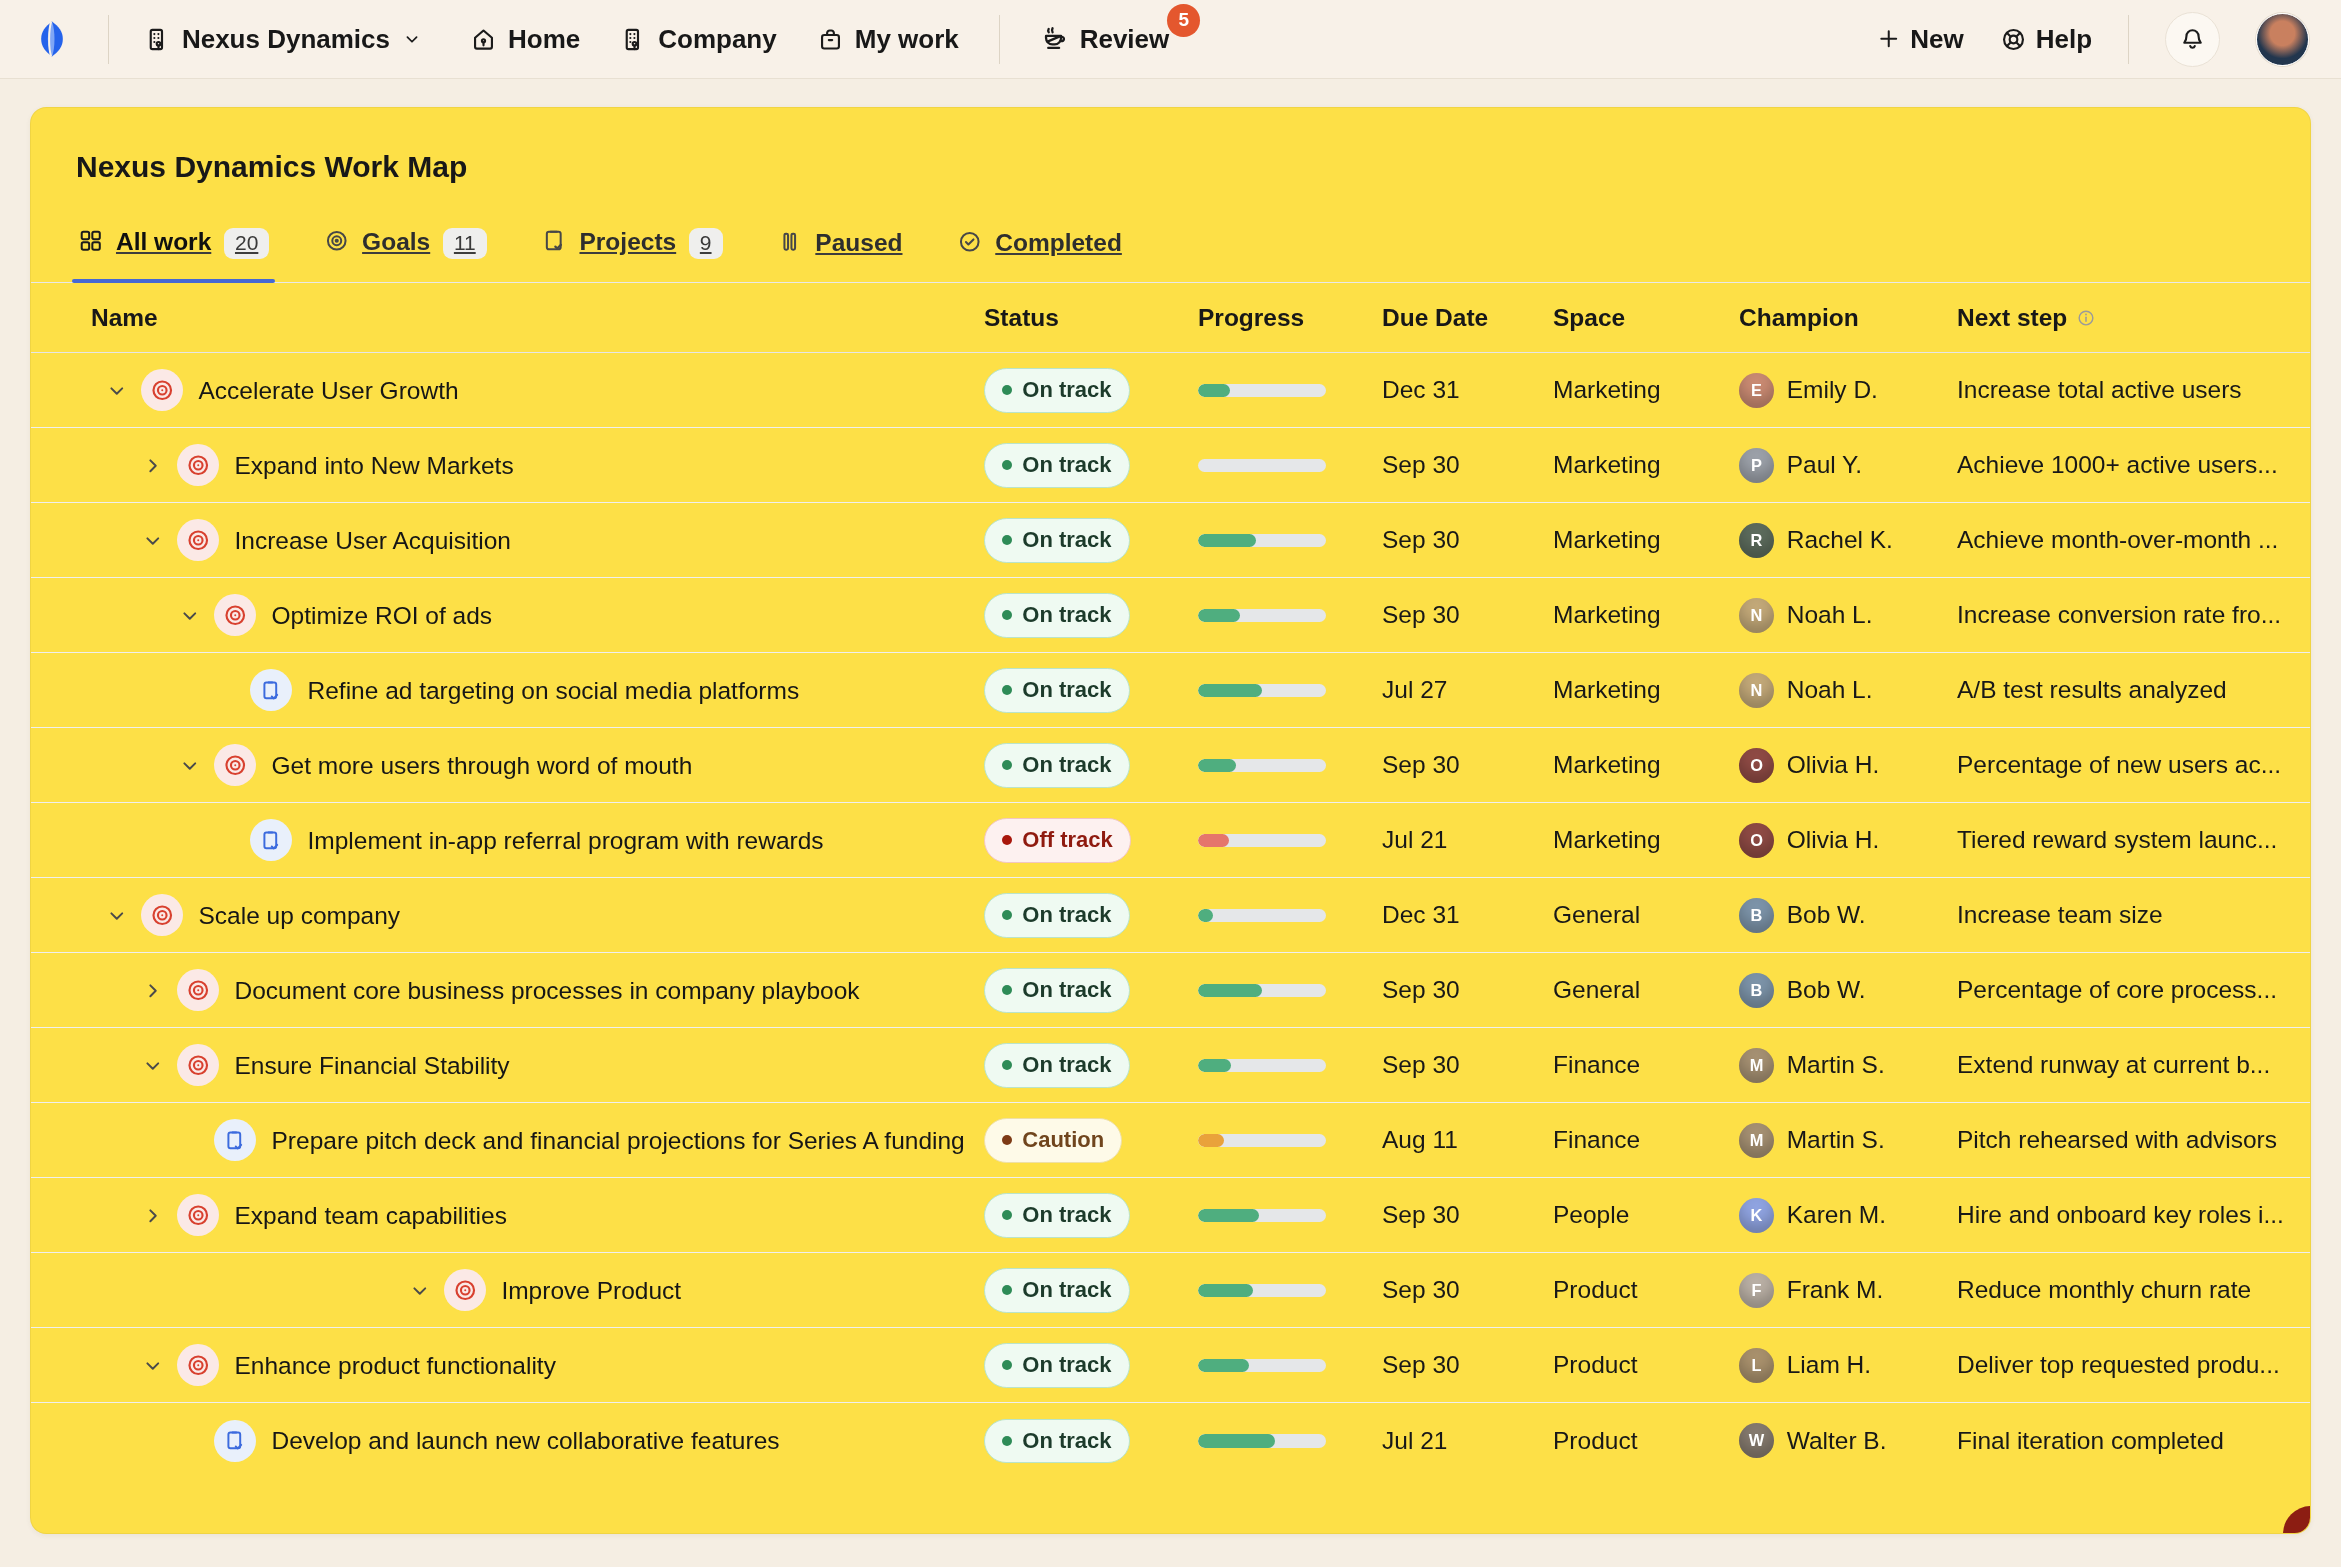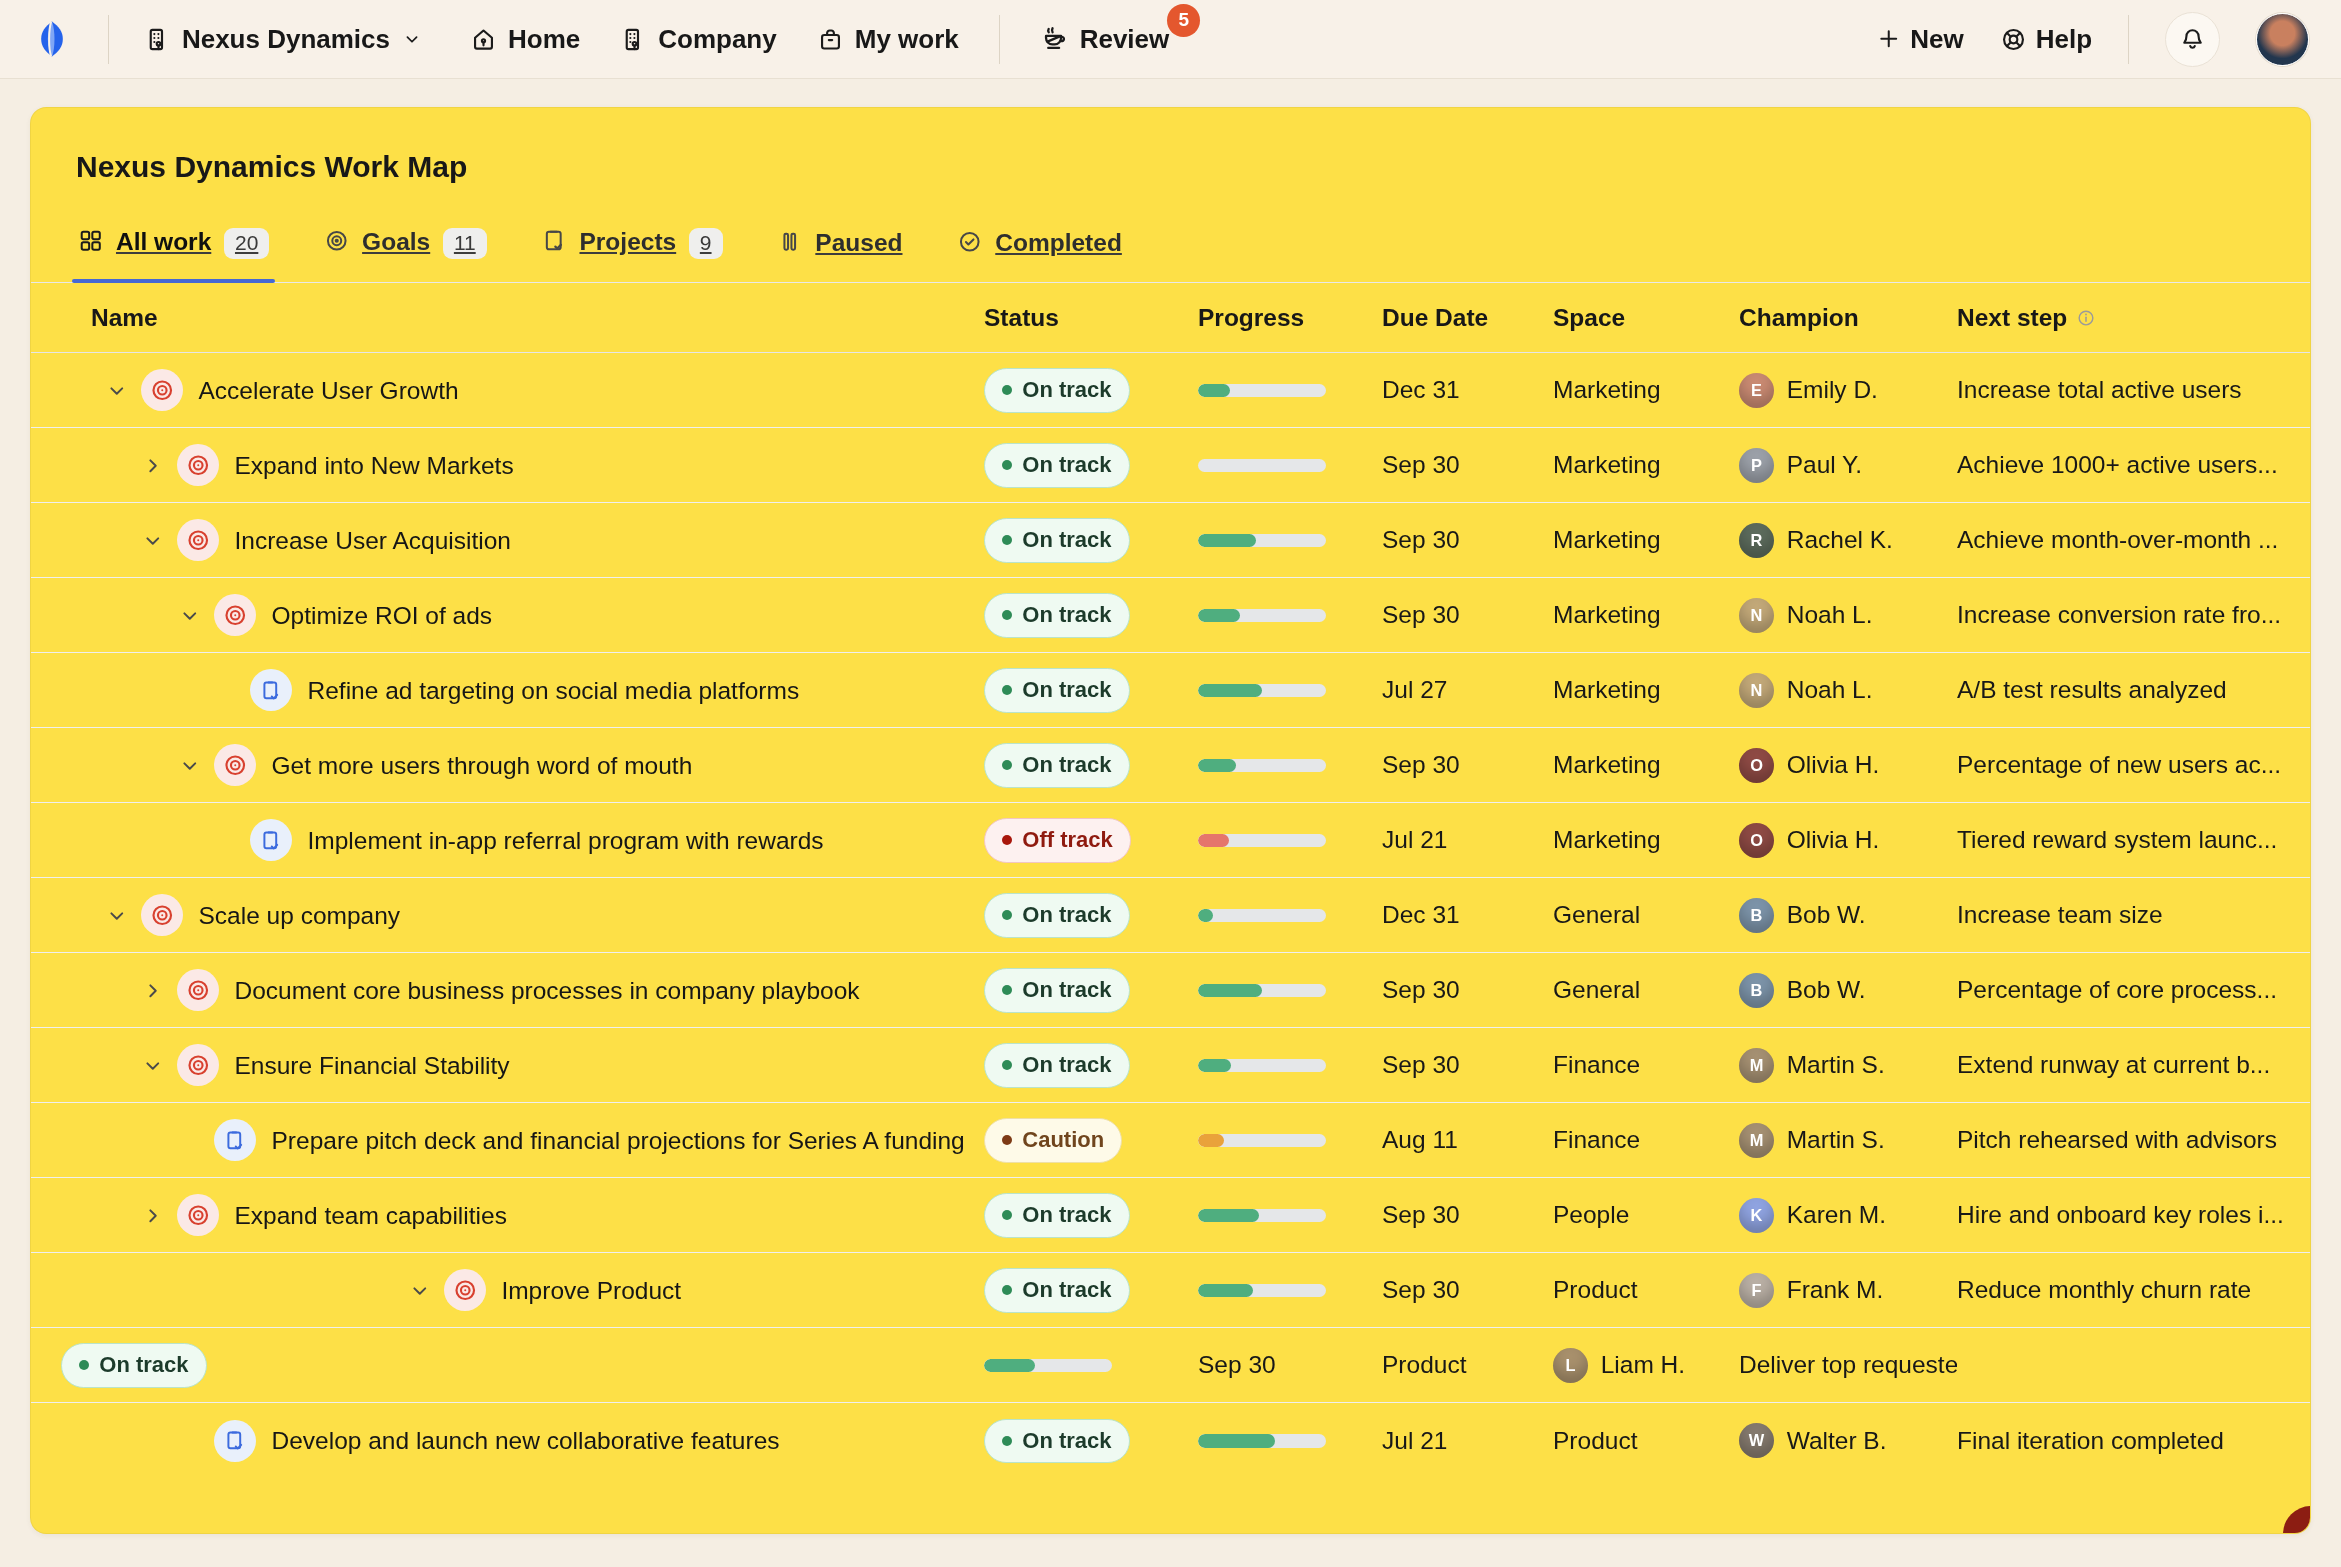--- a/index.html
+++ b/index.html
@@ -690,20 +690,37 @@
         </div>
     <div class="due">Sep 30</div>
     <div class="space">Product</div>
     <div class="champ">
       <span class="av" style="background: rgb(185, 175, 164);">F</span>
       <span class="cname">Frank M.</span>
     </div>
     <div class="next">Reduce monthly churn rate</div>
   </div>
       <div class="grid trow">
+    <div class="name-cell" style="padding-left: 78px;">
+      <span class="chev down">
+        <svg class="ch-down" width="23.6" height="23.6" viewBox="0 0 24 24">
+              <path d="M6.5 9.5l5.5 5.5 5.5-5.5" fill="none" stroke="#4A4A4A" stroke-width="2" stroke-linecap="round" stroke-linejoin="round"></path>
+            </svg>
+
+      </span>
+      <span class="ricon goal show">
+        <svg width="24.5" height="24.5" viewBox="0 0 24 24">
+          <circle cx="12" cy="12" r="8.6" fill="none" stroke="#D8402F" stroke-width="2.1"></circle>
+          <circle cx="12" cy="12" r="4.2" fill="none" stroke="#D8402F" stroke-width="2.1"></circle>
+          <circle cx="12" cy="12" r="1" fill="#D8402F"></circle>
+        </svg>
+      </span>
+
+      <span class="rname">Enhance product functionality</span>
+    </div>
     <div><span class="pill on">
             <span class="dot"></span>
             <span class="plabel">On track</span>
           </span></div>
     <div>
           <div class="track">
             <div class="fill on" style="width: 40%;"></div>
           </div>
         </div>
     <div class="due">Sep 30</div>

